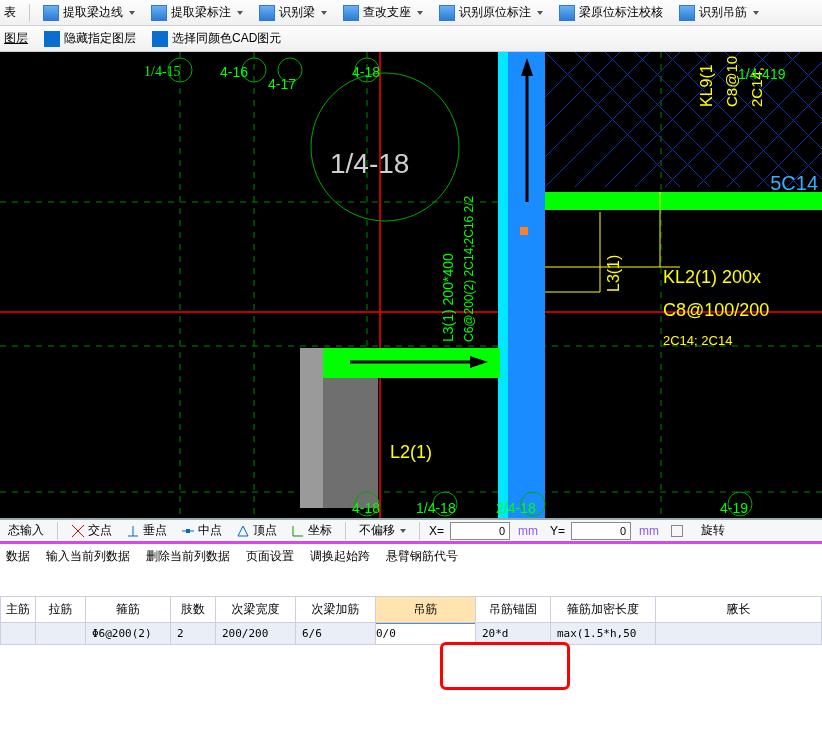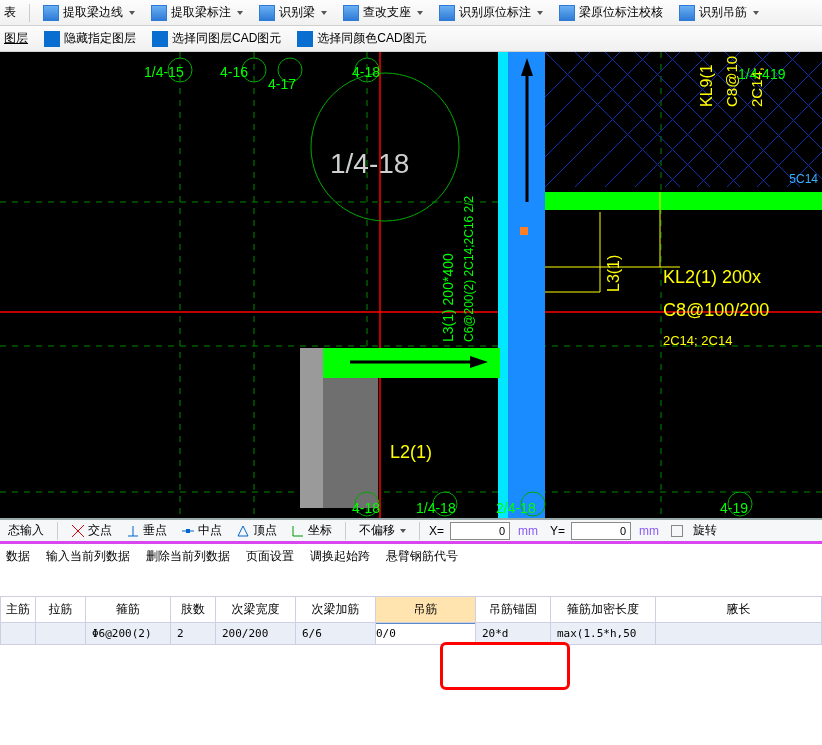--- a/index.html
+++ b/index.html
@@ -86,24 +86,20 @@
       <span>识别吊筋</span>
       <span class="dd"></span>
     </span>
 </div>
 
 <div class="toolbar">
   <span class="tool-btn" style="padding-left:0;text-decoration:underline;">图层</span>
   <span class="tool-btn">
       <span class="ico ico-cad"></span>
       <span>隐藏指定图层</span>
-    </span>
-  <span class="tool-btn">
-      <span class="ico ico-cad"></span>
-      <span>选择同图层CAD图元</span>
     </span>
   <span class="tool-btn">
       <span class="ico ico-cad"></span>
       <span>选择同颜色CAD图元</span>
     </span>
 </div>
 
 <div class="canvas-wrap">
   <svg viewBox="0 0 822 466">
 
@@ -171,37 +167,37 @@
     <line x1="600" y1="160" x2="600" y2="240" stroke="#ffff00"></line>
 
     <line x1="350" y1="310" x2="470" y2="310" stroke="#000" stroke-width="3"></line>
     <polygon points="470,304 470,316 488,310" fill="#000"></polygon>
     <line x1="527" y1="150" x2="527" y2="20" stroke="#000" stroke-width="3"></line>
     <polygon points="521,24 533,24 527,6" fill="#000"></polygon>
 
     <rect x="520" y="175" width="8" height="8" fill="#ff7f27"></rect>
   </svg>
 
-  <span class="lbl" style="left:144px; top:12px;">1/4-15</span>
+  <span class="lbl" style="left:144px; top:12px;font-family:Liberation Serif, serif;">1/4-15</span>
   <span class="lbl" style="left:220px; top:12px;">4-16</span>
   <span class="lbl" style="left:268px; top:24px;text-align:center;">4-17</span>
   <span class="lbl" style="left:352px; top:12px;">4-18</span>
 
   <span class="lbl big" style="left:330px; top:96px;">1/4-18</span>
 
   <span class="lbl rot" style="left:440px; top:290px;">L3(1)  200*400</span>
   <span class="lbl rot" style="left:462px; top:290px; font-size:12px;">C6@200(2)  2C14;2C16  2/2</span>
   <span class="lbl yellow rot" style="left:605px; top:240px; font-size:16px;">L3(1)</span>
 
   <span class="lbl yellow rot" style="left:698px; top:55px; font-size:16px;">KL9(1</span>
   <span class="lbl yellow rot" style="left:723px; top:55px; font-size:15px;">C8@10</span>
   <span class="lbl yellow rot" style="left:748px; top:55px; font-size:15px;">2C14;</span>
   <span class="lbl" style="left:738px; top:14px;">1/4-419</span>
 
-  <span class="lbl blue" style="right:4px; top:120px; font-size:12px;">5C14</span>
+  <span class="lbl blue" style="right:4px; top:120px; font-size:20px;">5C14</span>
 
   <span class="lbl yellow" style="left:663px; top:215px; font-size:18px;">KL2(1)   200x</span>
   <span class="lbl yellow" style="left:663px; top:248px; font-size:18px;">C8@100/200</span>
   <span class="lbl yellow" style="left:663px; top:281px; font-size:13px;">2C14; 2C14</span>
 
   <span class="lbl yellow" style="left:390px; top:390px; font-size:18px;">L2(1)</span>
 
   <span class="lbl" style="left:352px; top:448px;">4-18</span>
   <span class="lbl" style="left:416px; top:448px;">1/4-18</span>
   <span class="lbl" style="left:496px; top:448px;">2/4-18</span>
@@ -251,21 +247,21 @@
       <span class="dd"></span>
     </span>
   <span class="sep"></span>
   <span>X=</span>
   <input class="num-in" value="0" style="">
   <span class="unit">mm</span>
   <span>Y=</span>
   <input class="num-in" value="0" style="">
   <span class="unit">mm</span>
   <span class="chk"></span>
-  <span style="margin-left:4px;">旋转</span>
+  <span style="margin-left:12px;">旋转</span>
 </div>
 
 <div class="databar">
   <span>数据</span>
   <span>输入当前列数据</span>
   <span>删除当前列数据</span>
   <span>页面设置</span>
   <span>调换起始跨</span>
   <span>悬臂钢筋代号</span>
 </div>

